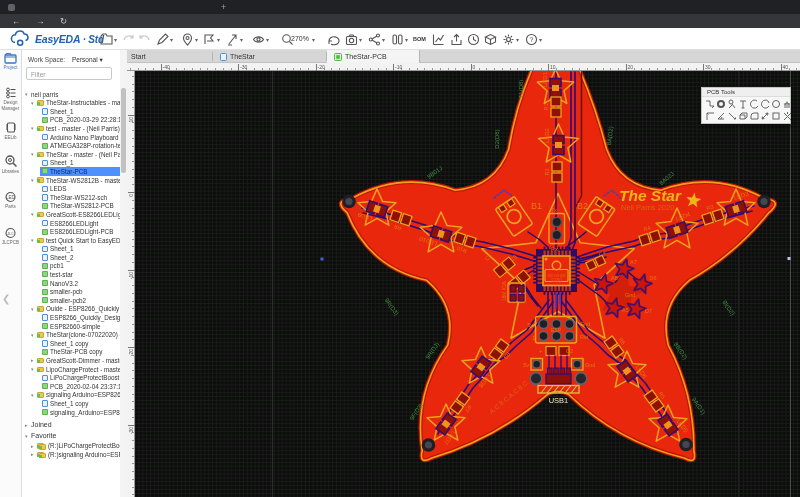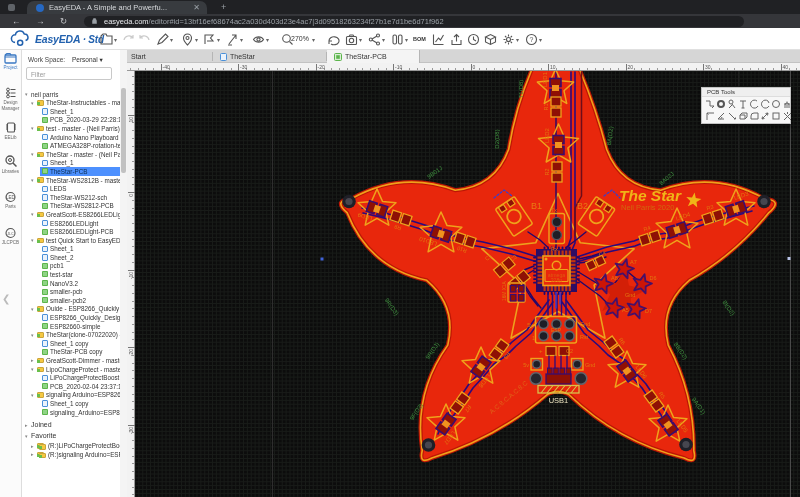--- a/index.html
+++ b/index.html
@@ -72,38 +72,27 @@
 #vline2 { position:absolute; left:603px; top:0; width:1px; height:426px; background:#1f1f1f; }
 #grid:after { content:""; position:absolute; left:137px; top:0; width:1px; height:426px; background:#2e2e2e; }
 #grid:before { content:""; position:absolute; left:655px; top:0; width:1px; height:426px; background:#4a4a4a; }
 </style>
 </head>
 <body>
 <div id="root">
 
   <div id="tabstrip">
     <div class="wicon"></div>
-    <div id="btab">
-      <div class="fav"></div>
-      <div class="ttl">EasyEDA - A Simple and Powerfu...</div>
-      <div class="cls">✕</div>
-    </div>
     <div class="plus">+</div>
   </div>
 
   <div id="urlbar">
     <div class="nav" style="left:12px;">←</div>
     <div class="nav" style="left:36px;">→</div>
     <div class="nav" style="left:60px;">↻</div>
-    <div id="omni">
-      <svg class="lock" viewBox="0 0 10 12">
-          <path d="M2 5 V3.5 a3 3 0 0 1 6 0 V5 M1 5 h8 v6 h-8 z" fill="#9aa0a6" stroke="#9aa0a6"></path>
-        </svg>
-      <div class="url"><b>easyeda.com</b>/editor#id=13bf16ef68674ac2a030d403d23e4ac7|3d09518263234f27b1e7d1be6d71f962</div>
-    </div>
   </div>
 
   <div id="apptoolbar">
     <svg id="logo" width="22" height="15" viewBox="0 0 26 18">
       <path d="M6 13 a4.5 4.5 0 0 1 0.4 -9 a5.5 5.5 0 0 1 10.5 -1 a4 4 0 0 1 1.5 7.8" fill="none" stroke="#2261ae" stroke-width="1.8"></path>
       <path d="M9 13.5 a3 3 0 1 1 6 0 a3 3 0 1 1 -6 0" fill="none" stroke="#2261ae" stroke-width="1.8"></path>
     </svg>
     <div id="logotext">EasyEDA <span class="std">· Std</span></div>
     <div id="tbicons">
 <svg class="ticon" style="left:100px;" width="13" height="13" viewBox="0 0 13 13">

